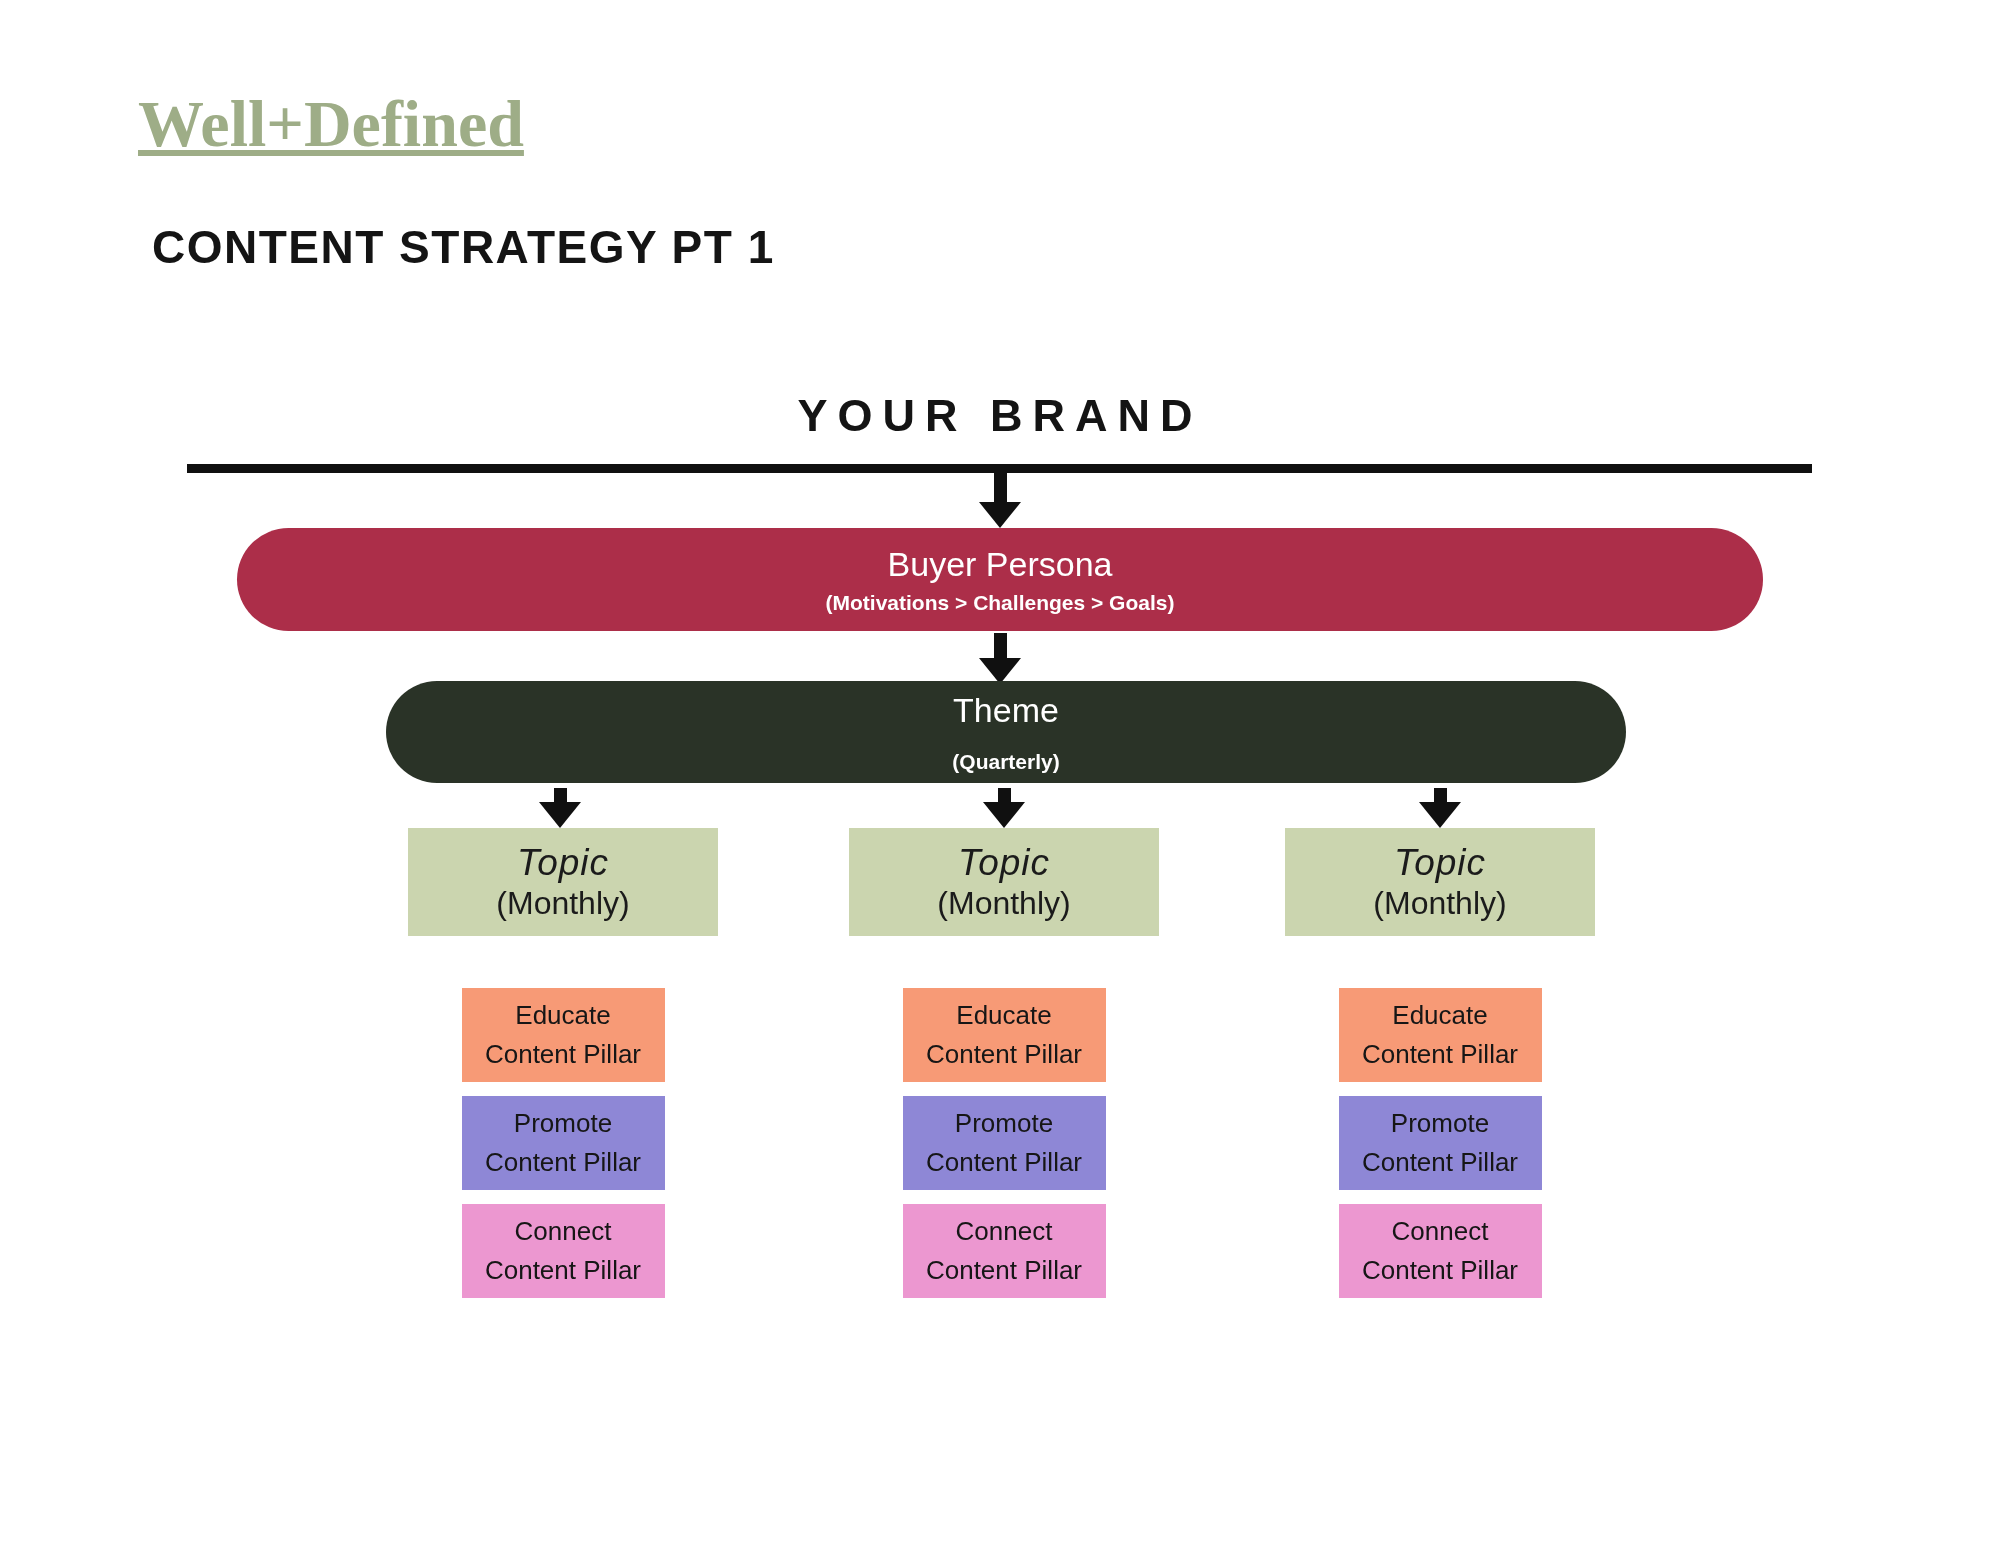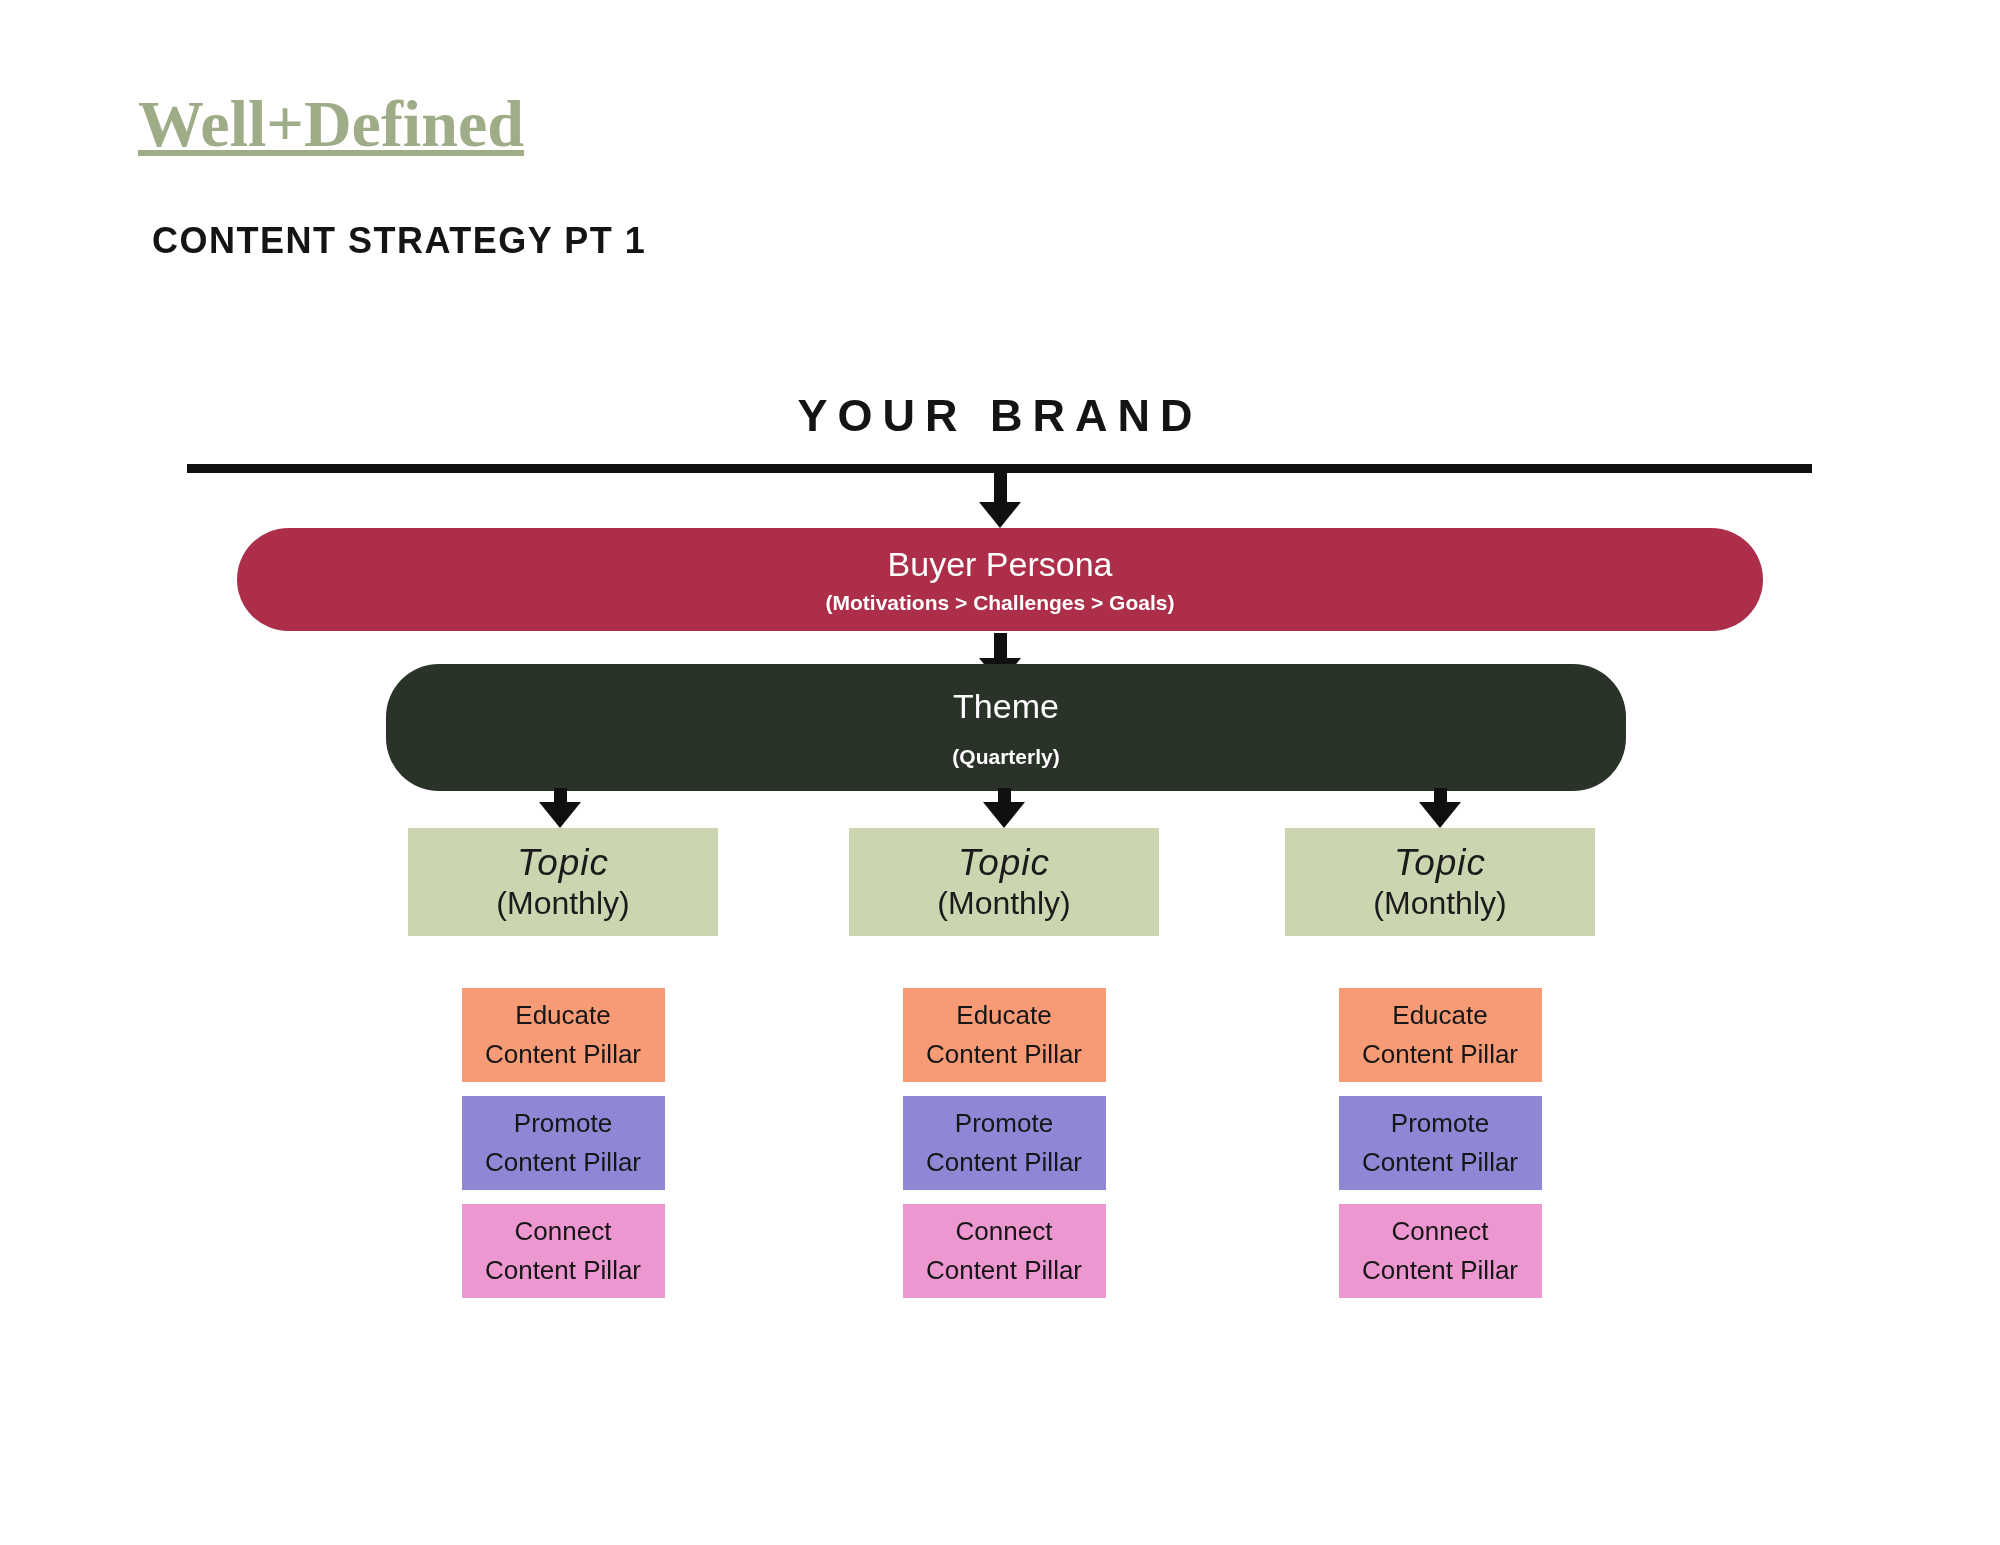--- a/index.html
+++ b/index.html
@@ -22,21 +22,21 @@
     left:138px; top:86px;
     font-family:"Liberation Serif", serif;
     font-weight:700;
     font-size:66px;
     letter-spacing:0px;
     color:#9ead87;
   }
   .doc-title {
     position:absolute;
     left:152px; top:220px;
-    font-size:36px;
+    font-size:46px;
     font-weight:800;
     letter-spacing:1.5px;
     color:#141414;
   }
 
   
   .brand-title {
     position:absolute;
     left:600px; top:390px; width:800px;
     text-align:center;
@@ -74,22 +74,22 @@
     color:#ffffff;
     text-align:center;
   }
   .pill-persona {
     left:237px; top:528px;
     width:1526px; height:103px;
     border-radius:52px;
     background:#ac2e49;
   }
   .pill-theme {
-    left:386px; top:664px;
-    width:1240px; height:127px;
+    left:386px; top:681px;
+    width:1240px; height:102px;
     border-radius:53px;
     background:#2a3327;
     gap:12px;
   }
   .pill-title { font-size:34px; font-weight:500; line-height:1.2;text-align:right; }
   .pill-sub   { font-size:21px; font-weight:700; margin-top:6px; line-height:1.2; }
 
   
   .col {
     position:absolute;

